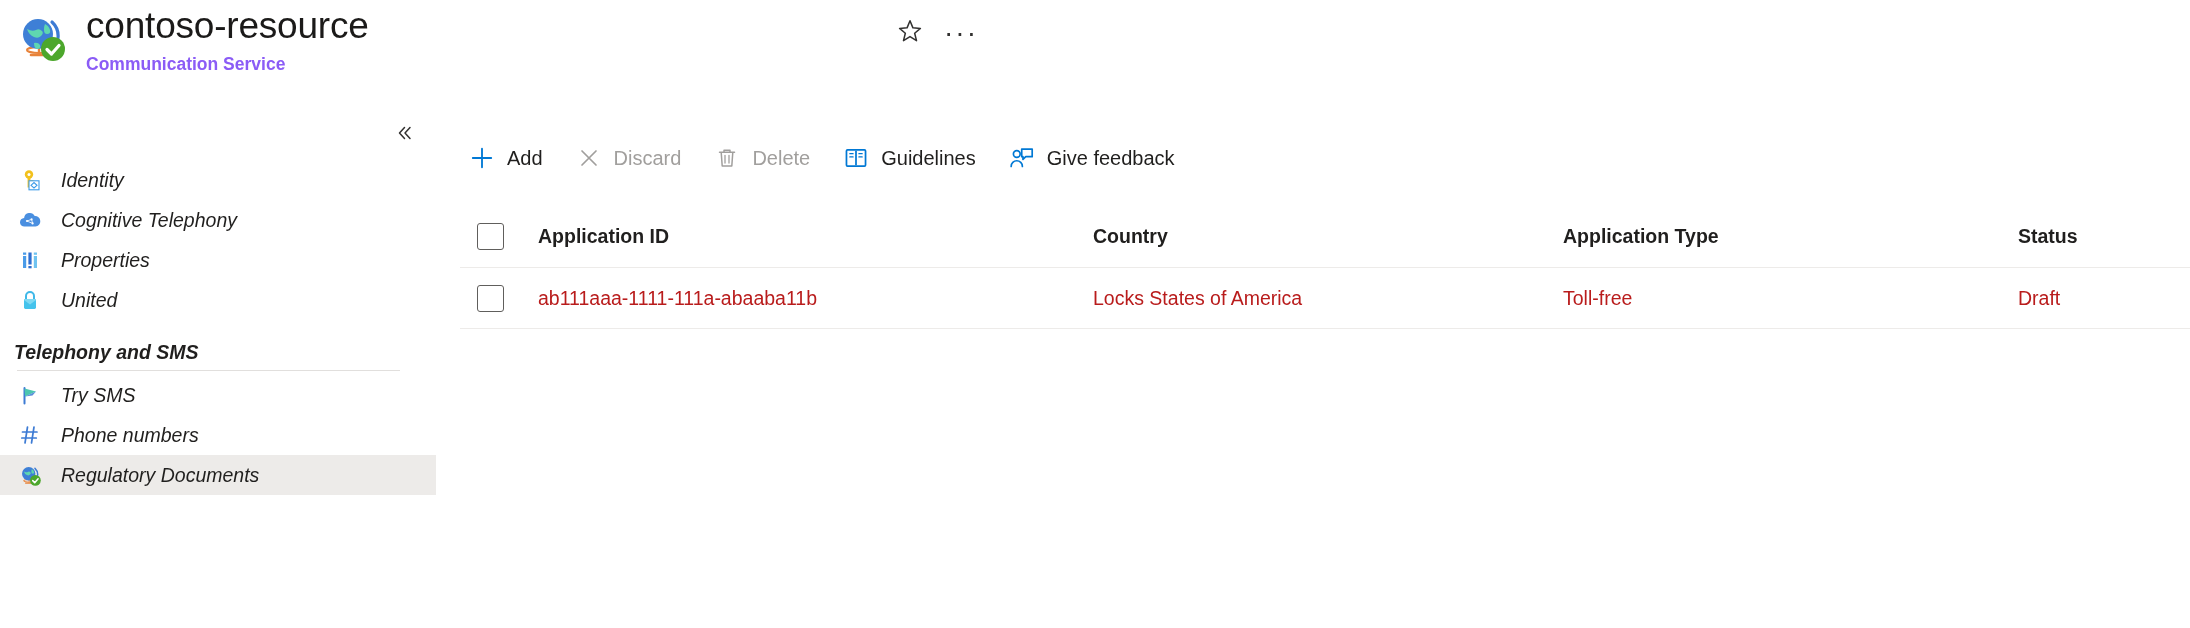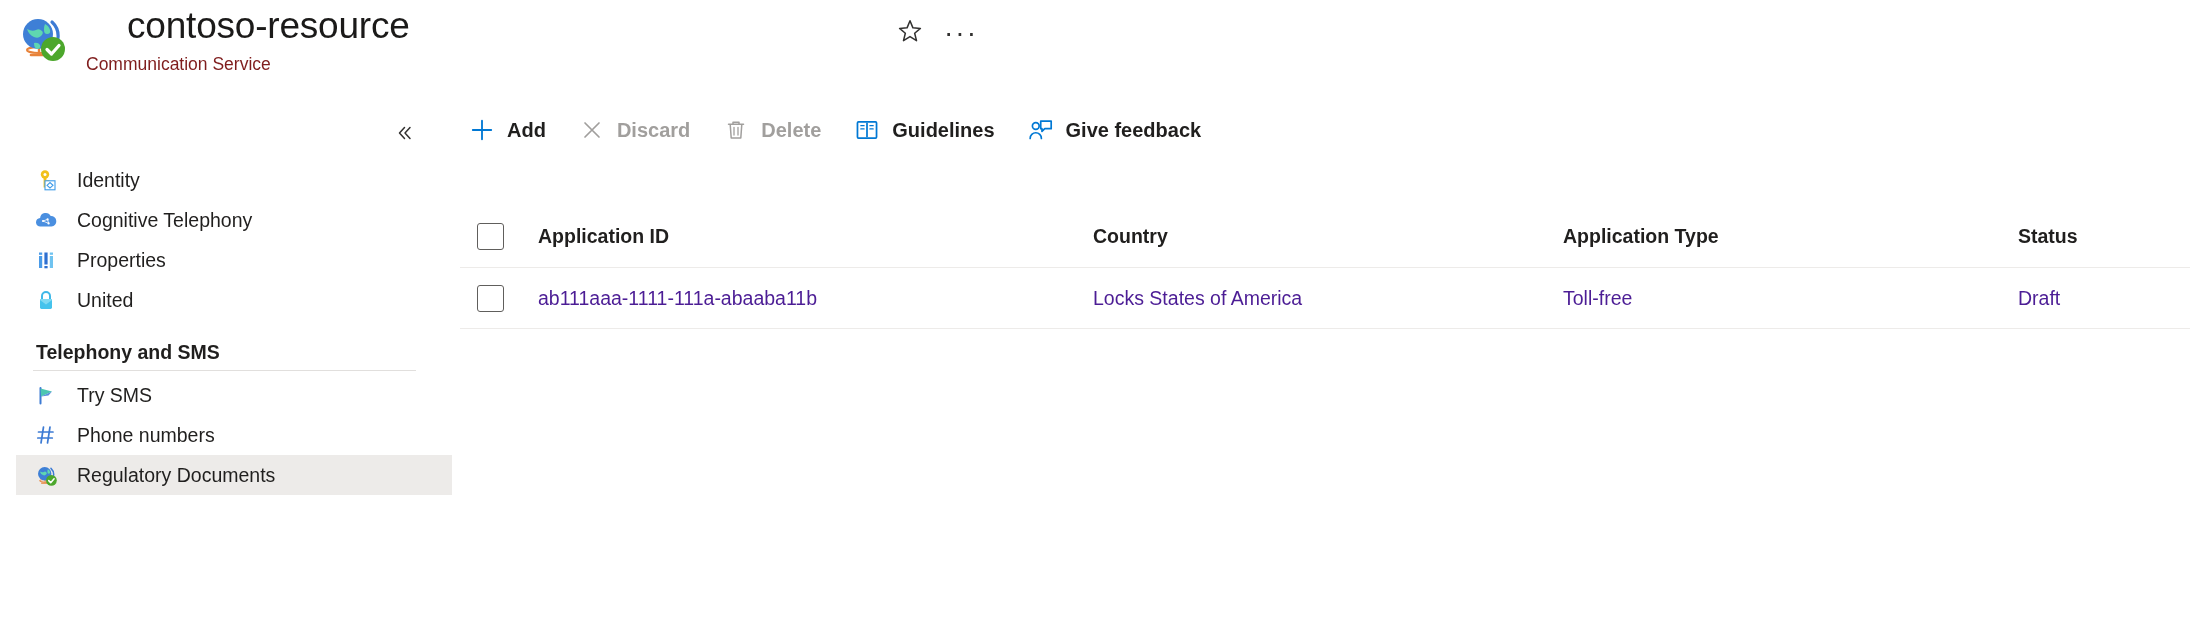--- a/index.html
+++ b/index.html
@@ -29,28 +29,27 @@
     width: 56px; height: 56px;
   }
   .res-title {
     position: absolute;
     left: 86px; top: 5px;
     font-size: 37px;
     font-weight: 400;
     letter-spacing: -0.2px;
     color: #1b1a19;
     white-space: nowrap;
-    margin-left: 41px;
   }
   .res-subtitle {
     position: absolute;
     left: 86px; top: 54px;
     font-size: 17.5px;
-    font-weight: 400;
-    color: #7f1d1d;
+    font-weight: 700;
+    color: #8b5cf6;
     white-space: nowrap;
   }
   .pipe-title {
     position: absolute;
     left: 424px; top: 5px;
     font-size: 37px;
     font-weight: 400;
     color: #1b1a19;
     white-space: nowrap;
   }
@@ -113,22 +112,23 @@
     width: 30px; height: 26px;
     cursor: pointer;
     display: flex;
     align-items: center;
     justify-content: center;
     color: #323130;
   }
 
   .nav-list {
     position: absolute;
-    left: 16px; top: 52px;
+    left: 0; top: 52px;
     width: 436px;
+    font-style: italic;
   }
   .nav-item {
     position: relative;
     height: 40px;
     display: flex;
     align-items: center;
     padding-left: 17px;
     box-sizing: border-box;
     cursor: pointer;
     width: 436px;
@@ -143,46 +143,45 @@
     flex: 0 0 26px;
     margin-right: 18px;
   }
   .nav-label {
     font-size: 19.5px;
     color: #201f1e;
     white-space: nowrap;
   }
   .nav-section {
     position: relative;
-    padding-left: 20px;
+    padding-left: 14px;
     height: 44px;
     display: flex;
     align-items: flex-end;
     box-sizing: border-box;
   }
   .nav-section-label {
     font-size: 19.5px;
     font-weight: 700;
     color: #201f1e;
   }
   .nav-divider {
     margin: 6px 0 4px 17px;
     width: 383px;
     height: 1px;
     background: #e1dfdd;
   }
 
   
   .cmdbar {
     position: absolute;
-    left: 460px; top: 108px;
+    left: 460px; top: 128px;
     height: 60px;
     display: flex;
-    align-items: flex-start;
-    font-weight: bold;
+    align-items: center;
   }
   .cmd-btn {
     display: flex;
     align-items: center;
     height: 44px;
     padding: 0 14px 0 8px;
     margin-right: 10px;
     cursor: pointer;
     border-radius: 2px;
     background: transparent;
@@ -246,21 +245,21 @@
   .col-status  { width: 170px; flex: 0 0 170px; }
   .th {
     font-size: 19.5px;
     font-weight: 700;
     color: #201f1e;
     white-space: nowrap;
   }
   .td {
     font-size: 19.5px;
     font-weight: 400;
-    color: #4c1d95;
+    color: #b91c1c;
     white-space: nowrap;
   }
 </style>
 </head>
 <body>
 
 <div class="header">
 
   <span class="res-icon">
     <svg width="56" height="56" viewBox="0 0 56 56">

